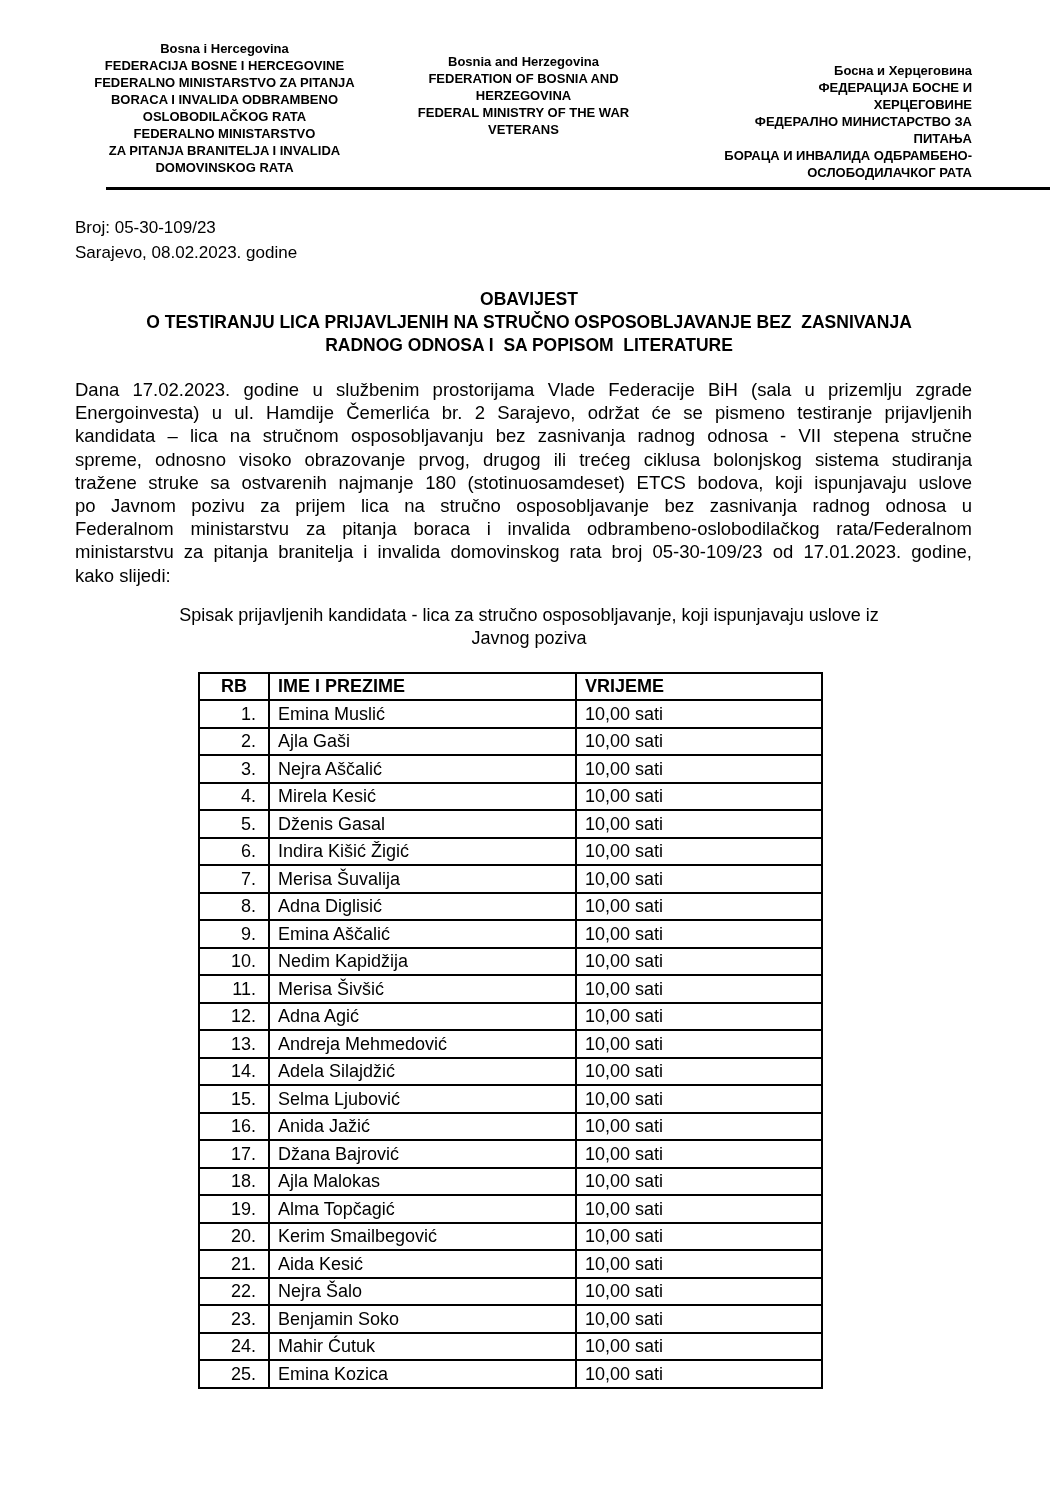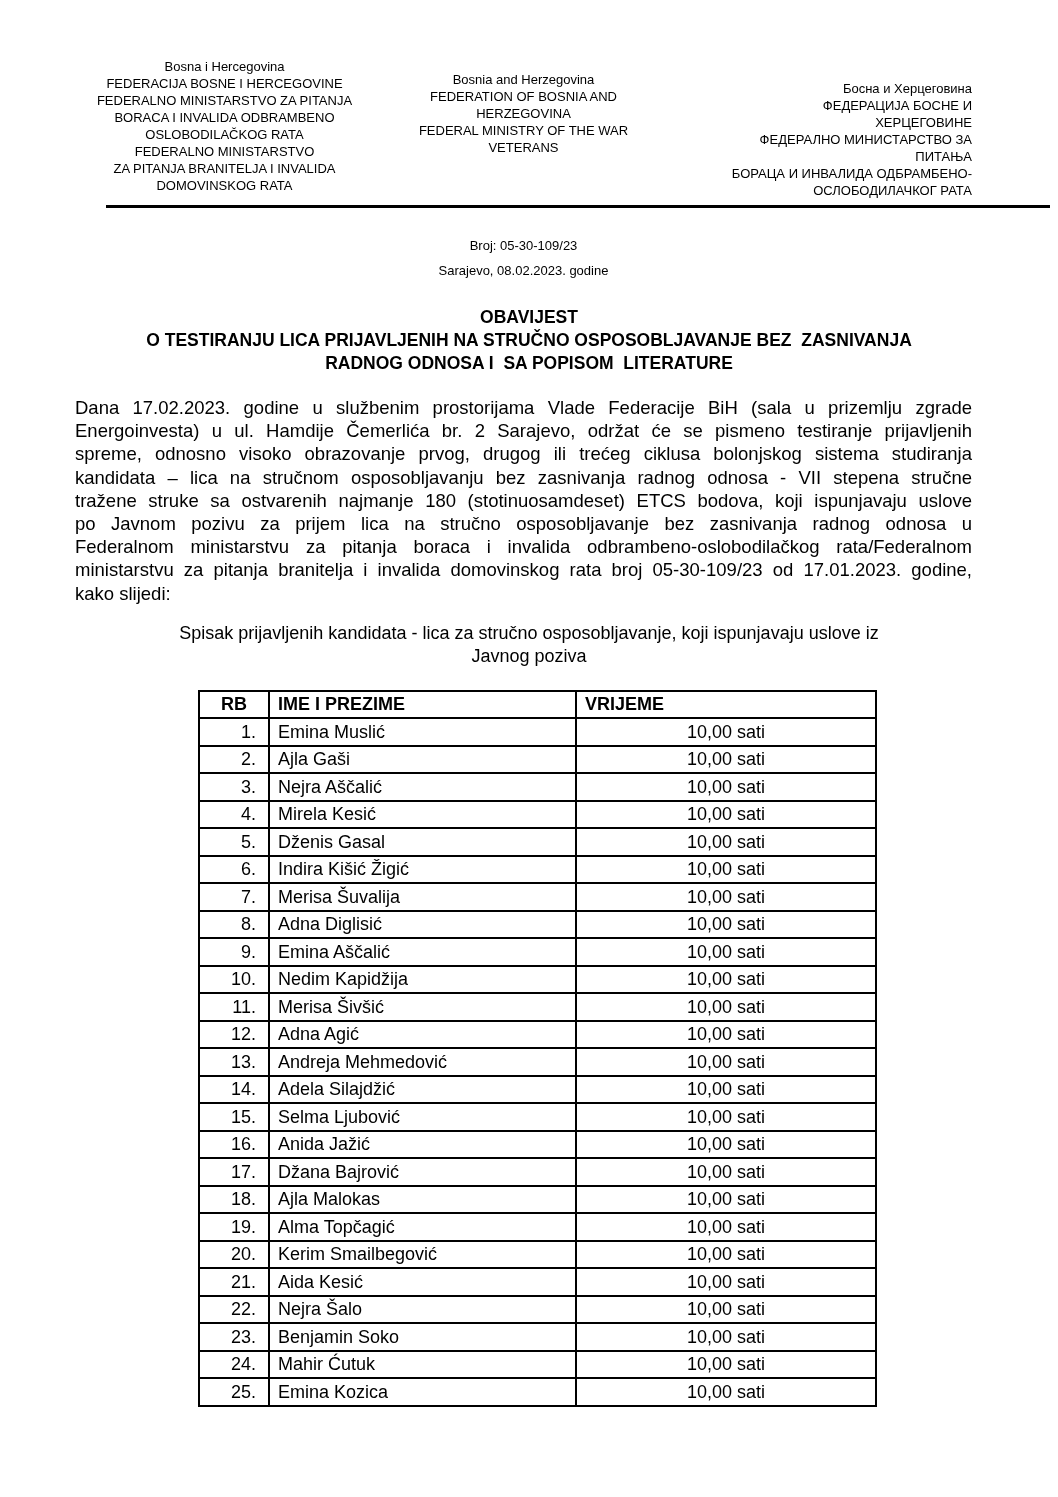--- a/index.html
+++ b/index.html
@@ -9,41 +9,41 @@
     width: 1058px;
     height: 1497px;
     background: #ffffff;
     color: #000000;
     font-family: "Liberation Sans", "DejaVu Sans", sans-serif;
     overflow: hidden;
   }
   
   .letterhead {
     display: flex;
-    padding: 58px 86px 0 75px;
+    padding: 40px 86px 0 75px;
+    font-weight: bold;
   }
   .lh-col {
     flex: 1;
     text-align: center;
     font-size: 13px;
     line-height: 17px;
   }
   .lh-center { padding-top: 13px; }
   .lh-right  { padding-top: 22px; text-align: right; }
   .rule {
     margin: 6px 0 0 106px;
     width: 944px;
     border-top: 3px solid #000;
   }
   
   .ref-block {
     margin: 25px 86px 0 75px;
-    font-size: 13px;
+    font-size: 17px;
     line-height: 25px;
-    text-align: center;
   }
   
   .title-block {
     margin: 23px 75px 0 75px;
     text-align: center;
     font-weight: bold;
     font-size: 17.5px;
     line-height: 23px;
     white-space: pre-wrap;
   }
@@ -73,24 +73,24 @@
     border: 2px solid #000;
     font-size: 18px;
     height: 27.5px;
     line-height: 25px;
     padding: 0 8px;
     overflow: hidden;
   }
   .cand-table th { font-weight: bold; text-align: left; }
   th.col-rb   { width: 70px;  text-align: center; padding: 0 4px; }
   th.col-name { width: 307px; }
-  th.col-time { width: 300px; margin-left: 14px; }
+  th.col-time { width: 246px; margin-left: 14px; }
   td.cell-rb   { text-align: right; padding-right: 12px; }
   td.cell-name { text-align: left; }
-  td.cell-time { text-align: center; margin-top: 8px; }
+  td.cell-time { text-align: left; margin-top: 8px; }
 </style>
 </head>
 <body>
 
 <div class="page">
 
   <div class="letterhead">
     <div class="lh-col lh-left">
         <div>Bosna i Hercegovina</div>
         <div>FEDERACIJA BOSNE I HERCEGOVINE</div>
@@ -124,22 +124,22 @@
   <div class="ref-block">
     <div>Broj: 05-30-109/23</div>
     <div>Sarajevo, 08.02.2023. godine</div>
   </div>
 
   <div class="title-block"><div>OBAVIJEST</div><div>O TESTIRANJU LICA PRIJAVLJENIH NA STRUČNO OSPOSOBLJAVANJE BEZ  ZASNIVANJA</div><div>RADNOG ODNOSA I  SA POPISOM  LITERATURE</div></div>
 
   <div class="body-block">
       <div class="jline">Dana 17.02.2023. godine u službenim prostorijama Vlade Federacije BiH (sala u prizemlju zgrade</div>
       <div class="jline">Energoinvesta) u ul. Hamdije Čemerlića br. 2 Sarajevo, održat će se pismeno testiranje prijavljenih</div>
+      <div class="jline">kandidata – lica na stručnom osposobljavanju bez zasnivanja radnog odnosa - VII stepena stručne</div>
       <div class="jline">spreme, odnosno visoko obrazovanje prvog, drugog ili trećeg ciklusa bolonjskog sistema studiranja</div>
-      <div class="jline">kandidata – lica na stručnom osposobljavanju bez zasnivanja radnog odnosa - VII stepena stručne</div>
       <div class="jline">tražene struke sa ostvarenih najmanje 180 (stotinuosamdeset) ETCS bodova, koji ispunjavaju uslove</div>
       <div class="jline">po Javnom pozivu za prijem lica na stručno osposobljavanje bez zasnivanja radnog odnosa u</div>
       <div class="jline">Federalnom ministarstvu za pitanja boraca i invalida odbrambeno-oslobodilačkog rata/Federalnom</div>
       <div class="jline">ministarstvu za pitanja branitelja i invalida domovinskog rata broj 05-30-109/23 od 17.01.2023. godine,</div>
       <div class="jline last">kako slijedi:</div>
     </div>
 
   <div class="caption-block">
       <div>Spisak prijavljenih kandidata - lica za stručno osposobljavanje, koji ispunjavaju uslove iz</div>
       <div>Javnog poziva</div>

